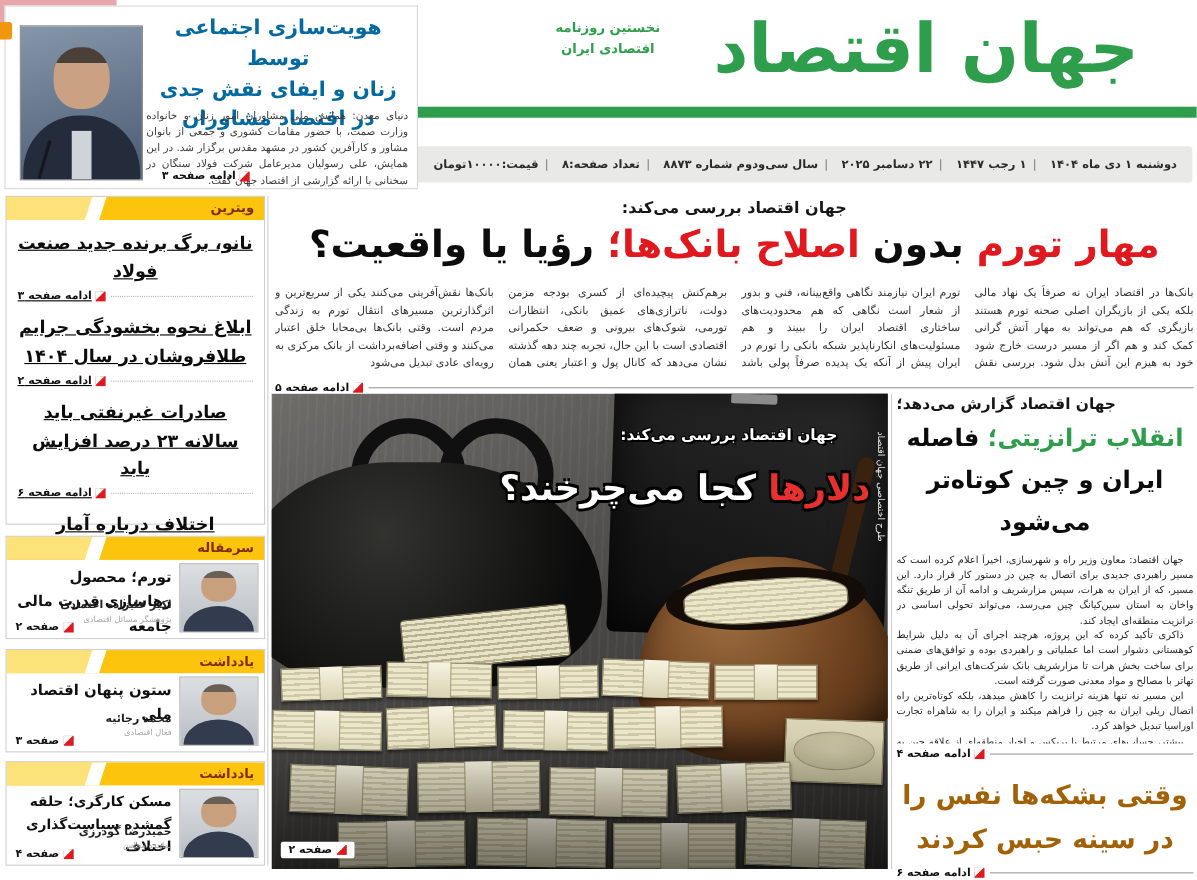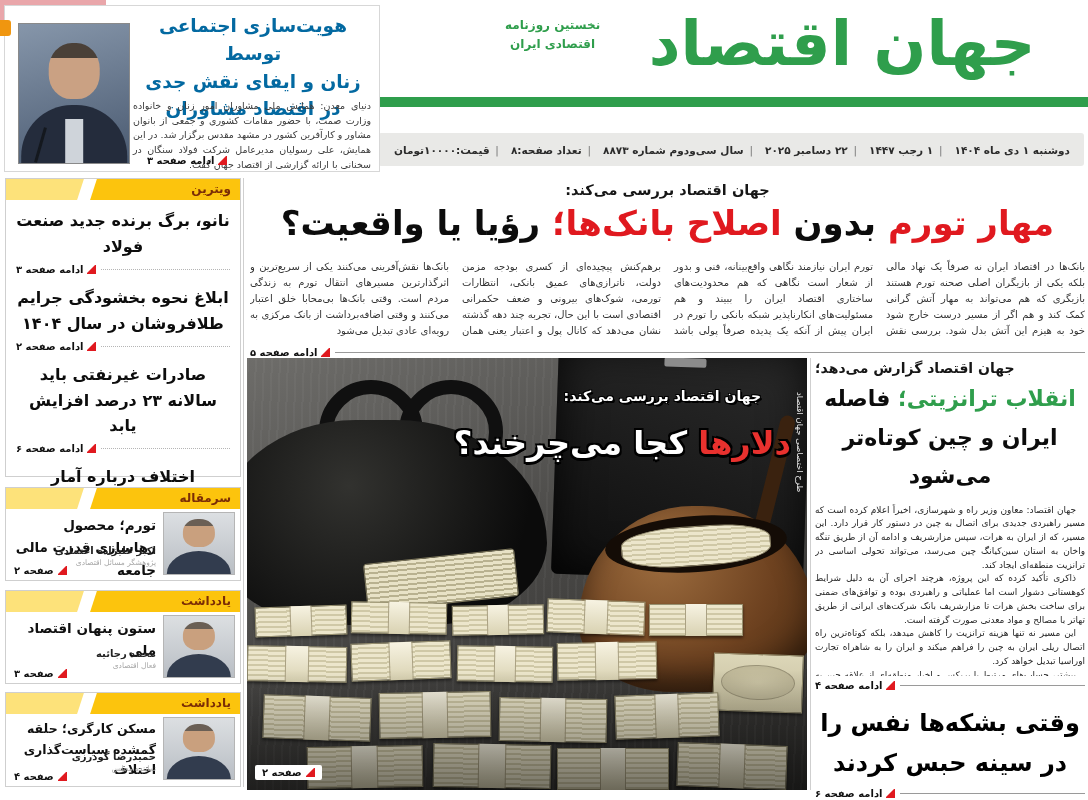--- a/index.html
+++ b/index.html
@@ -48,21 +48,21 @@
   
   .lead { position:absolute; left:250px; top:182px; width:835px; }
   .lead-kicker { text-align:center; font-size:14.5px; font-weight:600; color:#161616; }
   .lead-headline { text-align:center; font-size:34px; font-weight:900; line-height:1.35; color:#0c0c0c; margin-top:3px; }
   .hl-red { color:#e0191f; }
   .lead-cols { display:flex; gap:13px; margin-top:12px; height:82px; overflow:hidden; }
   .lead-col { flex:1; font-size:10px; line-height:1.6; text-align:justify; color:#333; }
   .lead .cont-row { margin-top:6px; }
 
   
-  .side-box { position:absolute; left:5px; width:236px; border:1px solid #cfcfcf; background:#fff; }
+  .side-box { position:absolute; left:5px; width:236px; border:1px solid #cfcfcf; background:#fff;text-decoration:underline; }
   .yellow-bar { position:relative; height:21px; background:#fcc40d; overflow:hidden; }
   .yellow-bar::before { content:""; position:absolute; left:0; top:0; width:78px; height:100%; background:#fde27a; }
   .yellow-bar::after { content:""; position:absolute; left:74px; top:-3px; width:13px; height:30px; background:#fff; transform:skewX(-18deg); }
   .yellow-bar .bar-label { position:absolute; right:9px; top:0; line-height:21px; font-size:12px; font-weight:800; color:#7b2d06; }
 
   .vitrine { top:178px; height:299px; }
   .v-item { padding:8px 10px 2px; }
   .v-title { text-align:center; font-size:16px; font-weight:800; line-height:1.62; color:#0d0d0d; }
   .v-item .cont-row { margin-top:4px; }
 
@@ -120,21 +120,21 @@
     display:flex; align-items:center; gap:4px; }
 
   
   .rightcol { position:absolute; left:815px; top:360px; width:270px; height:438px; }
   .rc-kicker { text-align:left; font-size:14px; font-weight:700; color:#161616; }
   .rc-headline { text-align:center; font-size:22px; font-weight:900; line-height:1.75; color:#0c0c0c; margin-top:4px; }
   .hl-green { color:#2f9e4c; }
   .rc-body { margin-top:8px; height:172px; overflow:hidden; font-size:9px; line-height:1.53; text-align:justify; color:#262626; }
   .rc-body p { text-indent:9px; }
   .rightcol .cont-row { margin-top:4px; }
-  .rc-headline2 { text-align:center; font-size:24px; font-weight:900; line-height:1.7; color:#000000; margin-top:12px; }
+  .rc-headline2 { text-align:center; font-size:24px; font-weight:900; line-height:1.7; color:#a16207; margin-top:12px; }
 
   
   .vrule { position:absolute; width:1px; background:#cfcfcf; }
   .vrule.r1 { left:243px; top:178px; height:609px; }
   .vrule.r2 { left:810px; top:358px; height:432px; }
 </style>
 </head>
 <body>
 
 <div class="page">

